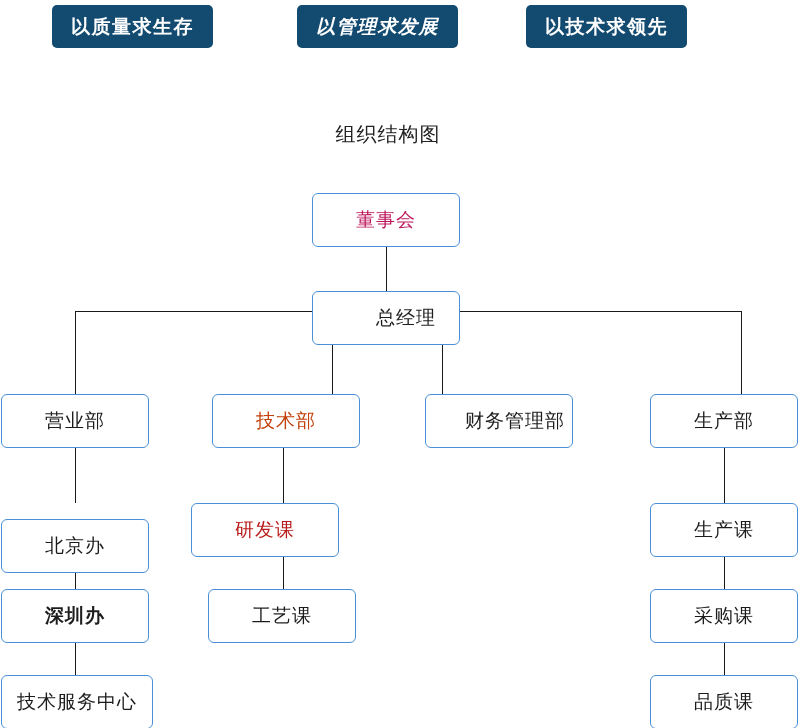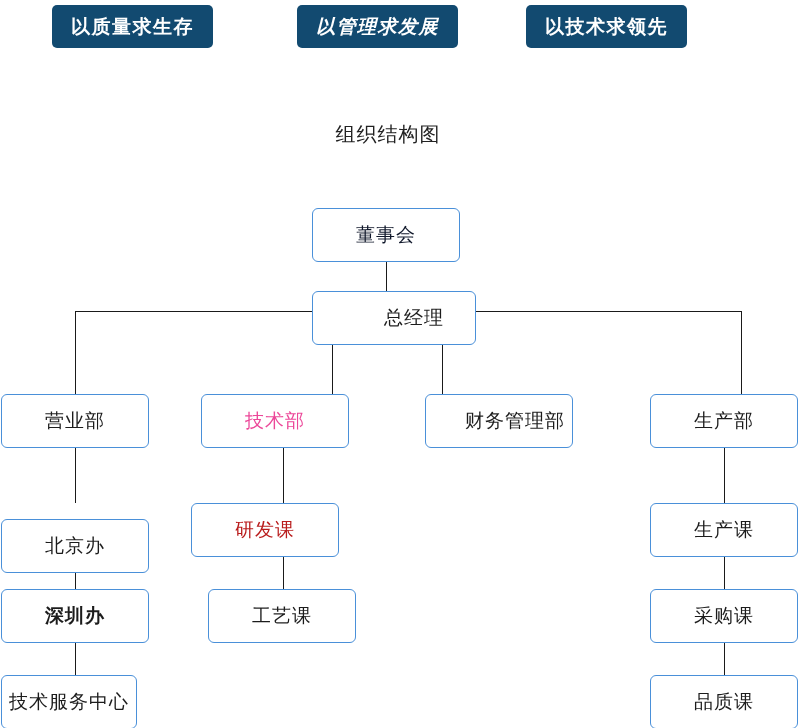--- a/index.html
+++ b/index.html
@@ -102,29 +102,29 @@
       <div class="conn v" style="left: 283px; top: 448px; background: rgb(26, 26, 26); height: 55px;"></div>
       <div class="conn v" style="left: 724px; top: 448px; background: rgb(26, 26, 26); height: 55px;"></div>
       <div class="conn v" style="left: 75px; top: 557px; background: rgb(26, 26, 26); height: 32px;"></div>
       <div class="conn v" style="left: 283px; top: 557px; background: rgb(26, 26, 26); height: 32px;"></div>
       <div class="conn v" style="left: 724px; top: 557px; background: rgb(26, 26, 26); height: 32px;"></div>
       <div class="conn v" style="left: 75px; top: 643px; background: rgb(26, 26, 26); height: 32px;"></div>
       <div class="conn v" style="left: 724px; top: 643px; background: rgb(26, 26, 26); height: 32px;"></div>
     </div>
 
   <div id="node-layer">
-      <div class="node" style="left: 312px; top: 193px; width: 148px; height: 54px; border-color: rgb(74, 144, 217); background: rgb(255, 255, 255); color: #0f172a; margin-top: 15px;">董事会</div>
-      <div class="node" style="left: 312px; top: 291px; width: 164px; height: 54px; border-color: rgb(74, 144, 217); background: rgb(255, 255, 255); color: rgb(28, 28, 28); padding-left: 40px;">总经理</div>
+      <div class="node" style="left: 312px; top: 193px; width: 148px; height: 54px; border-color: rgb(74, 144, 217); background: rgb(255, 255, 255); color: #be185d;">董事会</div>
+      <div class="node" style="left: 312px; top: 291px; width: 148px; height: 54px; border-color: rgb(74, 144, 217); background: rgb(255, 255, 255); color: rgb(28, 28, 28); padding-left: 40px;">总经理</div>
       <div class="node" style="left: 1px; top: 394px; width: 148px; height: 54px; border-color: rgb(74, 144, 217); background: rgb(255, 255, 255); color: rgb(28, 28, 28);">营业部</div>
-      <div class="node" style="left: 201px; top: 394px; width: 148px; height: 54px; border-color: rgb(74, 144, 217); background: rgb(255, 255, 255); color: #ec4899; text-align: center;">技术部</div>
+      <div class="node" style="left: 212px; top: 394px; width: 148px; height: 54px; border-color: rgb(74, 144, 217); background: rgb(255, 255, 255); color: #c2410c; text-align: center;">技术部</div>
       <div class="node" style="left: 425px; top: 394px; width: 148px; height: 54px; border-color: rgb(74, 144, 217); background: rgb(255, 255, 255); color: rgb(28, 28, 28); padding-left: 32px;">财务管理部</div>
       <div class="node" style="left: 650px; top: 394px; width: 148px; height: 54px; border-color: rgb(74, 144, 217); background: rgb(255, 255, 255); color: rgb(28, 28, 28);">生产部</div>
       <div class="node" style="left: 1px; top: 503px; width: 148px; height: 54px; border-color: rgb(74, 144, 217); background: rgb(255, 255, 255); color: rgb(28, 28, 28); margin-top: 16px;">北京办</div>
       <div class="node" style="left: 191px; top: 503px; width: 148px; height: 54px; border-color: rgb(74, 144, 217); background: rgb(255, 255, 255); color: #b91c1c;">研发课</div>
       <div class="node" style="left: 650px; top: 503px; width: 148px; height: 54px; border-color: rgb(74, 144, 217); background: rgb(255, 255, 255); color: rgb(28, 28, 28);">生产课</div>
       <div class="node" style="left: 1px; top: 589px; width: 148px; height: 54px; border-color: rgb(74, 144, 217); background: rgb(255, 255, 255); color: rgb(28, 28, 28); font-weight: bold;">深圳办</div>
       <div class="node" style="left: 208px; top: 589px; width: 148px; height: 54px; border-color: rgb(74, 144, 217); background: rgb(255, 255, 255); color: rgb(28, 28, 28);">工艺课</div>
       <div class="node" style="left: 650px; top: 589px; width: 148px; height: 54px; border-color: rgb(74, 144, 217); background: rgb(255, 255, 255); color: rgb(28, 28, 28);">采购课</div>
-      <div class="node" style="left: 1px; top: 675px; width: 136px; height: 54px; border-color: rgb(74, 144, 217); background: rgb(255, 255, 255); color: rgb(28, 28, 28);">技术服务中心</div>
+      <div class="node" style="left: 1px; top: 675px; width: 152px; height: 54px; border-color: rgb(74, 144, 217); background: rgb(255, 255, 255); color: rgb(28, 28, 28);">技术服务中心</div>
       <div class="node" style="left: 650px; top: 675px; width: 148px; height: 54px; border-color: rgb(74, 144, 217); background: rgb(255, 255, 255); color: rgb(28, 28, 28);">品质课</div>
     </div>
 
 </div>
 
 </body></html>

